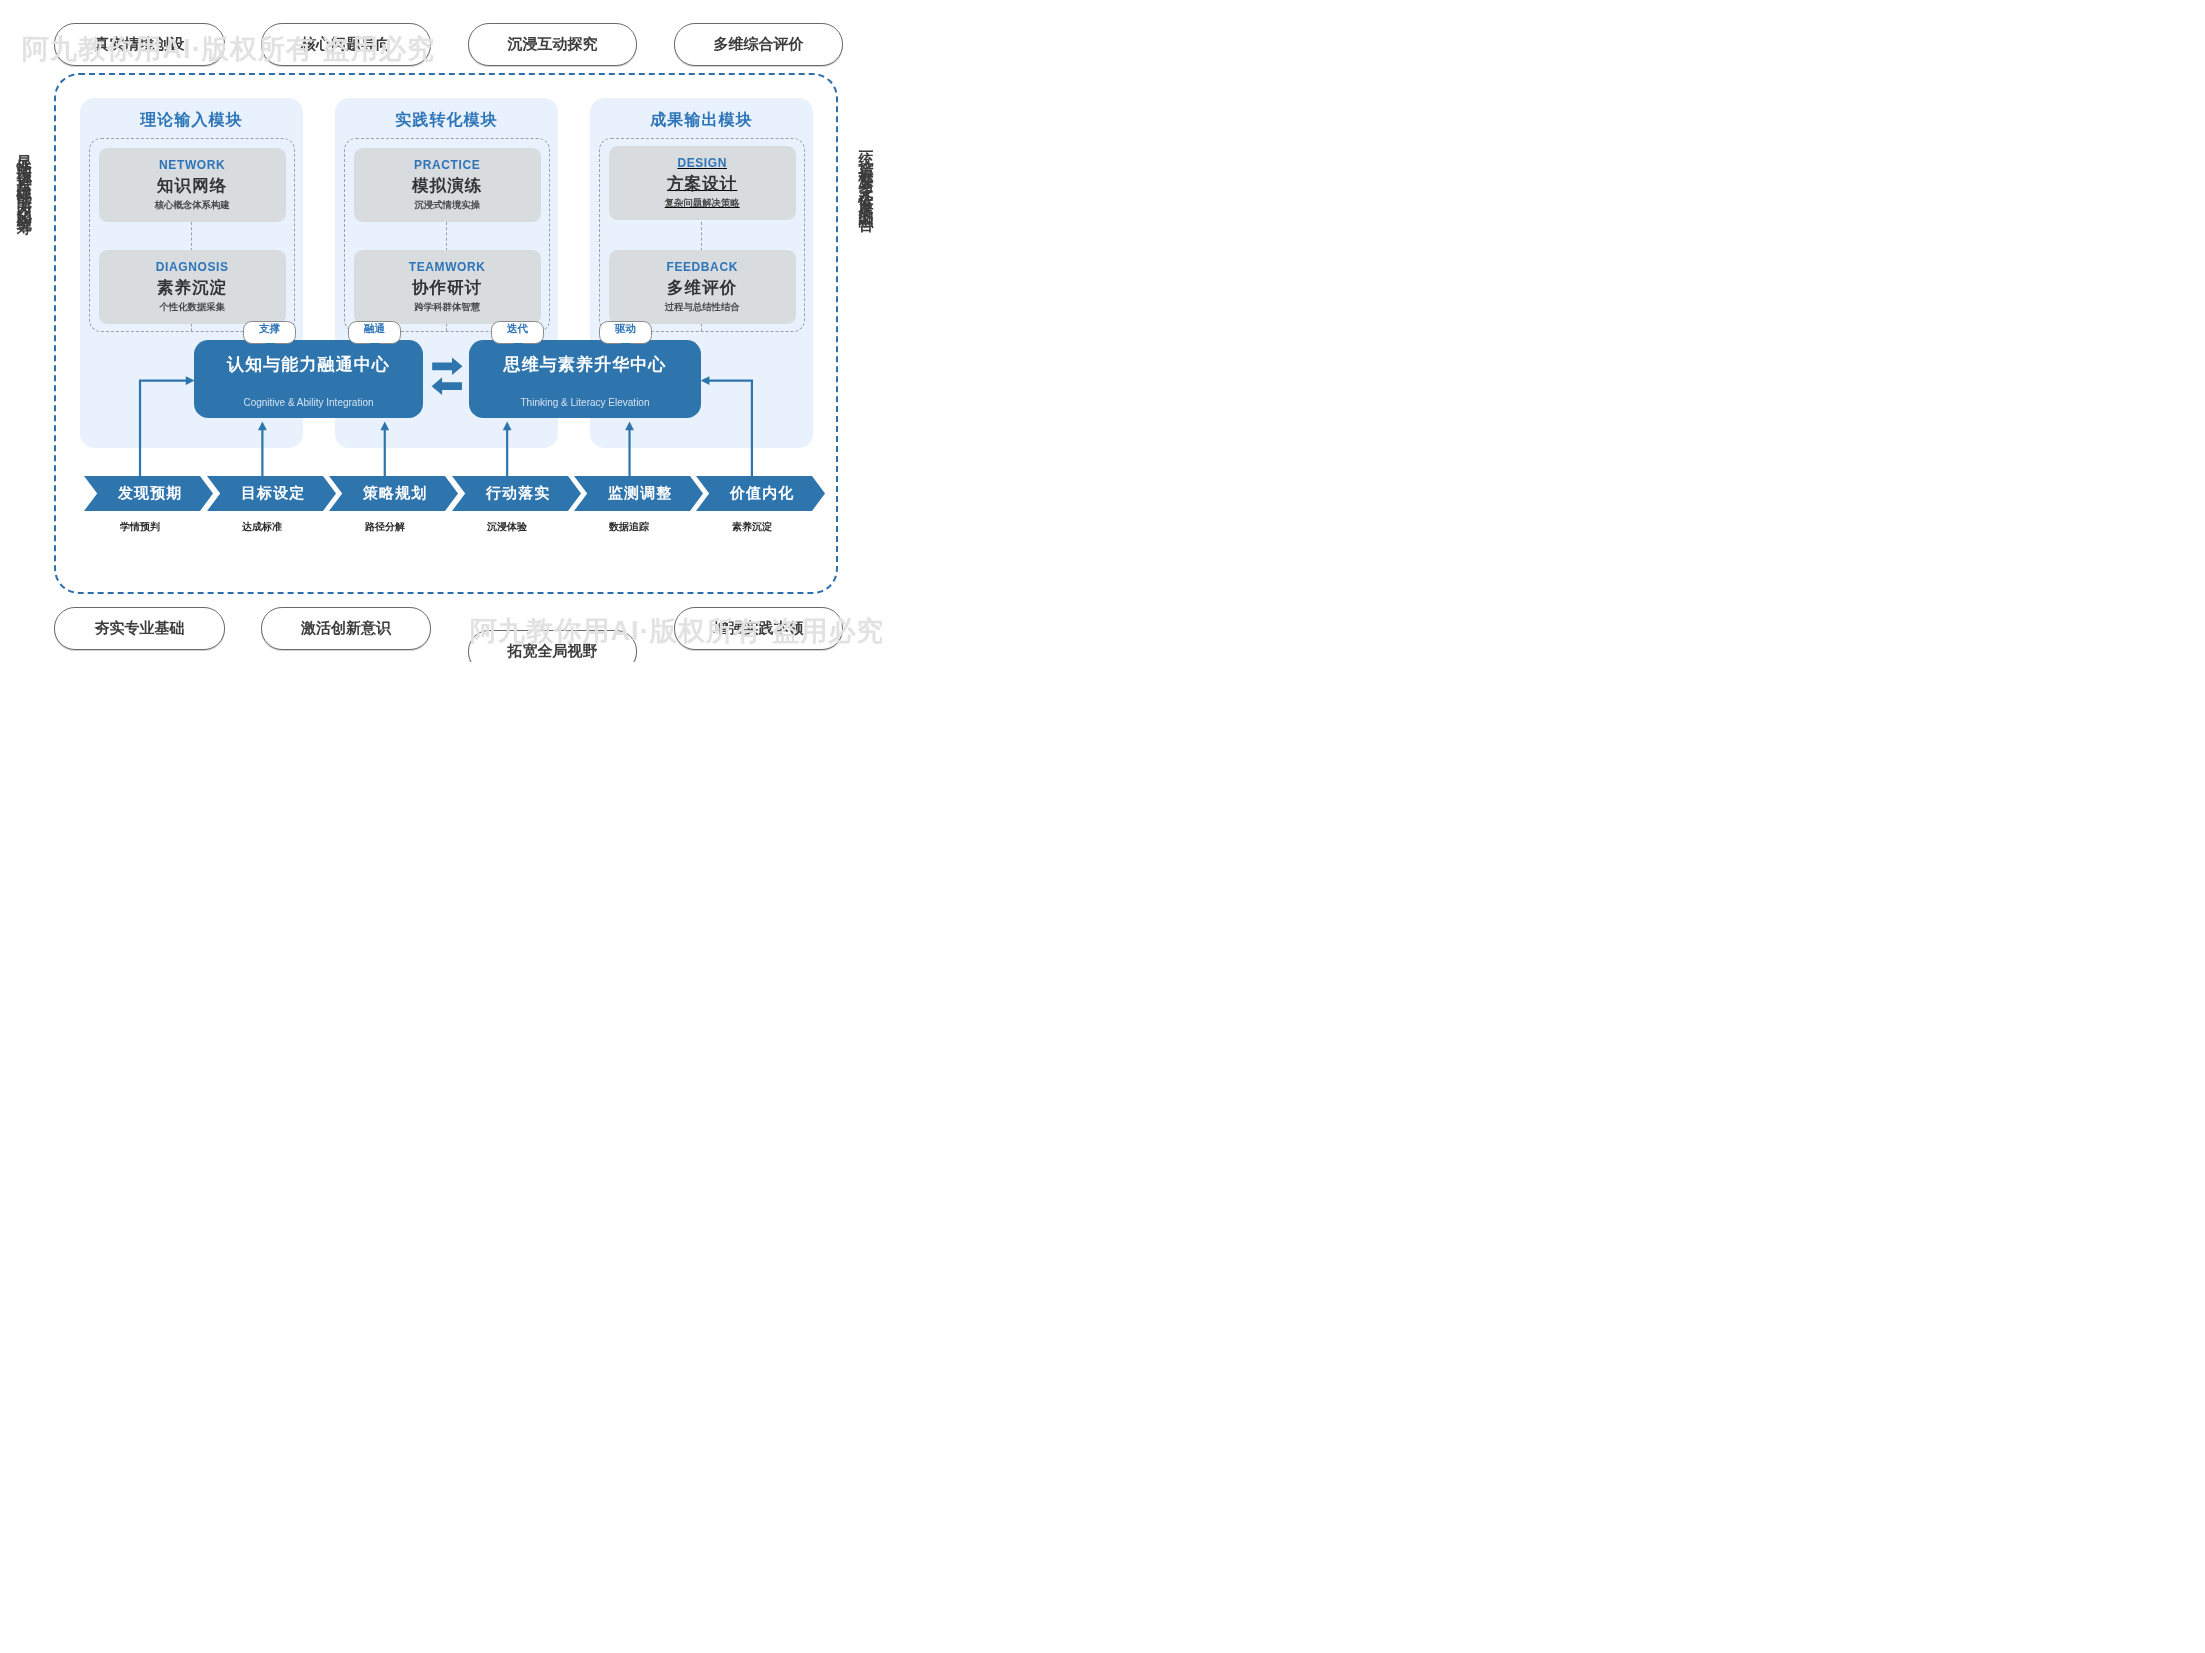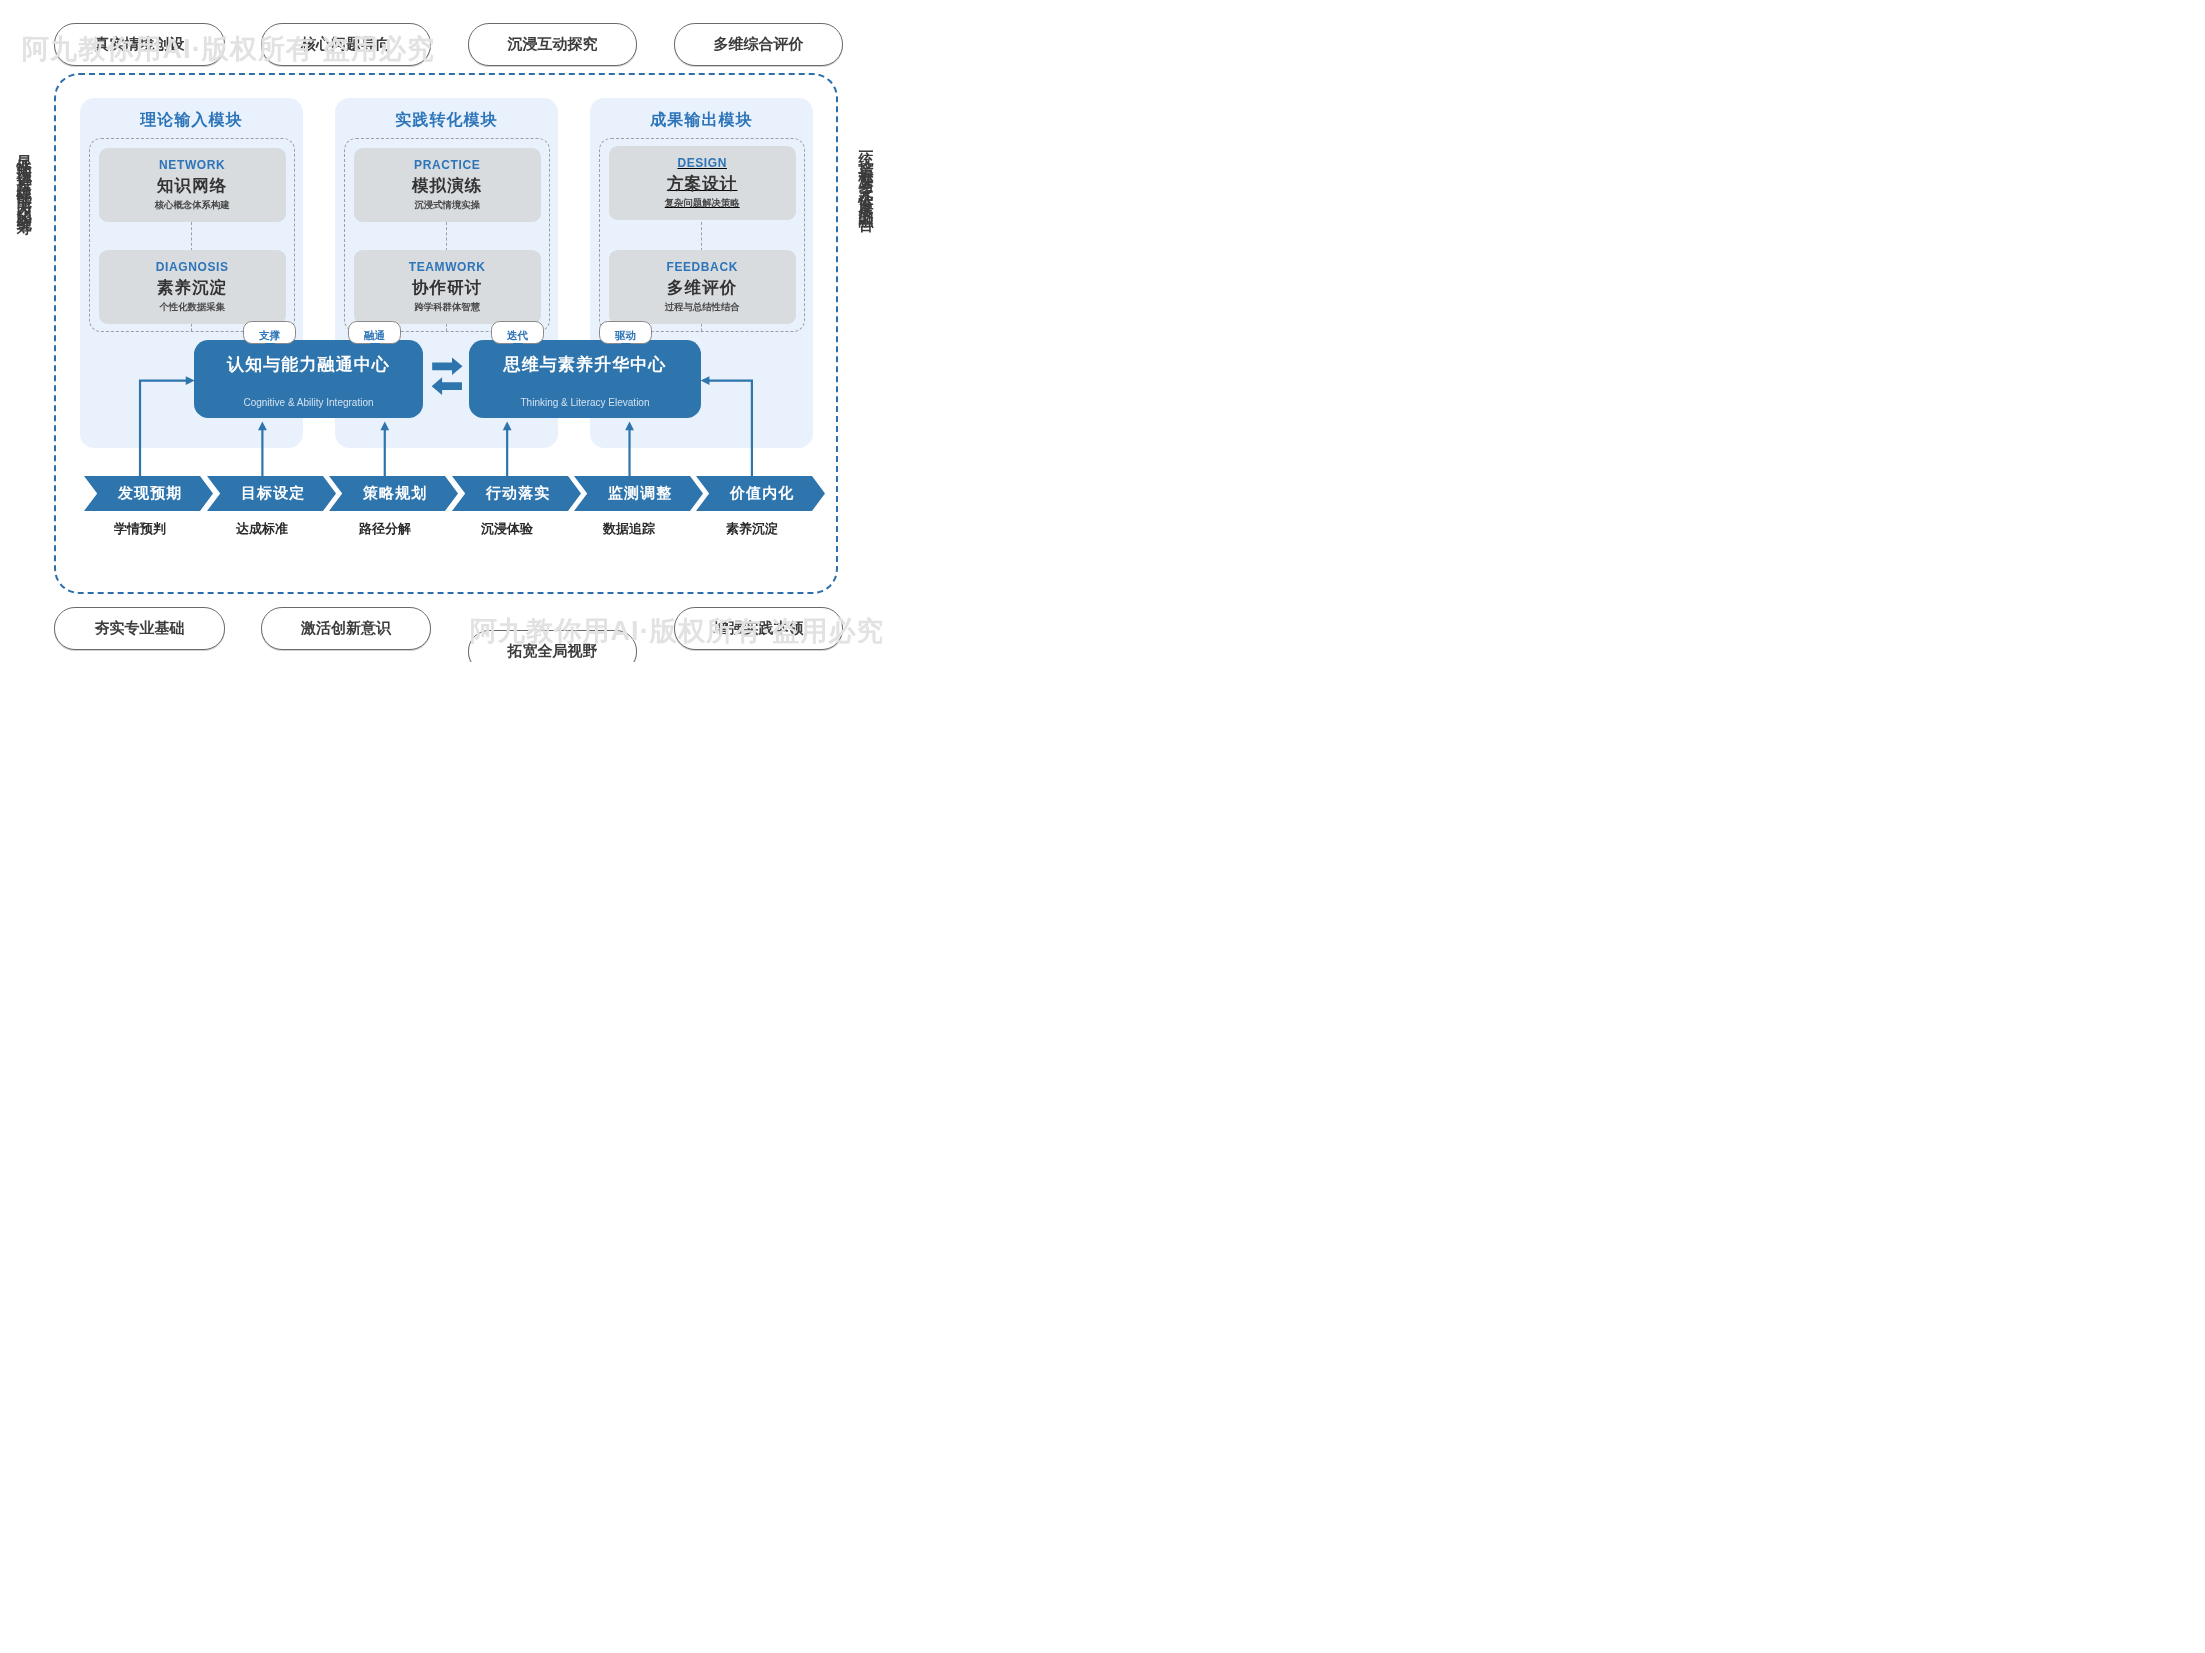--- a/index.html
+++ b/index.html
@@ -26,34 +26,34 @@
   .dashedbox{position:absolute;left:9.4px;top:40px;width:204px;height:192px;border:1.7px dashed #9aa0a4;border-radius:12px;}
   .card{position:absolute;left:8.3px;width:187px;height:74px;background:#d8dcdf;border-radius:8.8px;
         display:flex;flex-direction:column;align-items:center;justify-content:center;}
   .card-en{font-size:12px;font-weight:800;color:#2d74b8;letter-spacing:0.6px;}
   .card-cn{font-size:16.5px;font-weight:800;color:#333333;margin:3.3px 0 2.2px 0;letter-spacing:1.1px;}
   .card-cap{font-size:9.4px;font-weight:700;color:#4a4a4a;}
   .stub{position:absolute;left:101px;width:0;border-left:1.7px dashed #9aa0a4;}
 
   
   .tag{position:absolute;top:321px;height:21px;min-width:51px;background:#ffffff;border:1.7px solid #8a8a8a;border-radius:8.8px;
-       display:flex;align-items:flex-end;justify-content:center;font-size:10.5px;font-weight:800;color:#2d74b8;z-index:10;}
+       display:flex;align-items:flex-start;justify-content:center;font-size:10.5px;font-weight:800;color:#2d74b8;z-index:10;}
   .tag:after{content:"";position:absolute;left:50%;top:100%;margin-left:-5px;border:5px solid transparent;border-top:7.2px solid #2e74ad;}
 
   
   .center-box{position:absolute;top:340px;height:78px;background:#2e74ad;border-radius:14.3px;z-index:5;
               display:flex;flex-direction:column;align-items:center;justify-content:space-between;padding:13.2px 5.5px 10px 5.5px;box-sizing:border-box;}
   .center-cn{font-size:17px;font-weight:800;color:#ffffff;letter-spacing:1.1px;}
   .center-en{font-size:10px;font-weight:400;color:#d3e2f1;}
 
   
   .chev{position:absolute;top:476px;width:129px;height:35px;background:#2e74ad;color:#ffffff;
         display:flex;align-items:center;justify-content:center;font-size:15px;font-weight:800;letter-spacing:1.1px;
         clip-path:polygon(13.2px 50%,0 0,116px 0,129px 50%,116px 100%,0 100%);z-index:3;padding-left:3.3px;box-sizing:border-box;}
-  .chev-sub{position:absolute;top:520px;width:122px;text-align:center;font-size:13px;font-weight:800;color:#2b2b2b;z-index:3;}
+  .chev-sub{position:absolute;top:520px;width:122px;text-align:center;font-size:10px;font-weight:800;color:#2b2b2b;z-index:3;}
 
   svg.overlay{position:absolute;left:0;top:0;z-index:4;}
 </style>
 </head>
 <body>
 
 <div id="canvas">
 
   <div class="pill" style="left:54px;top:22.6px;width:169px;">
       <span>真实情境创设</span>

